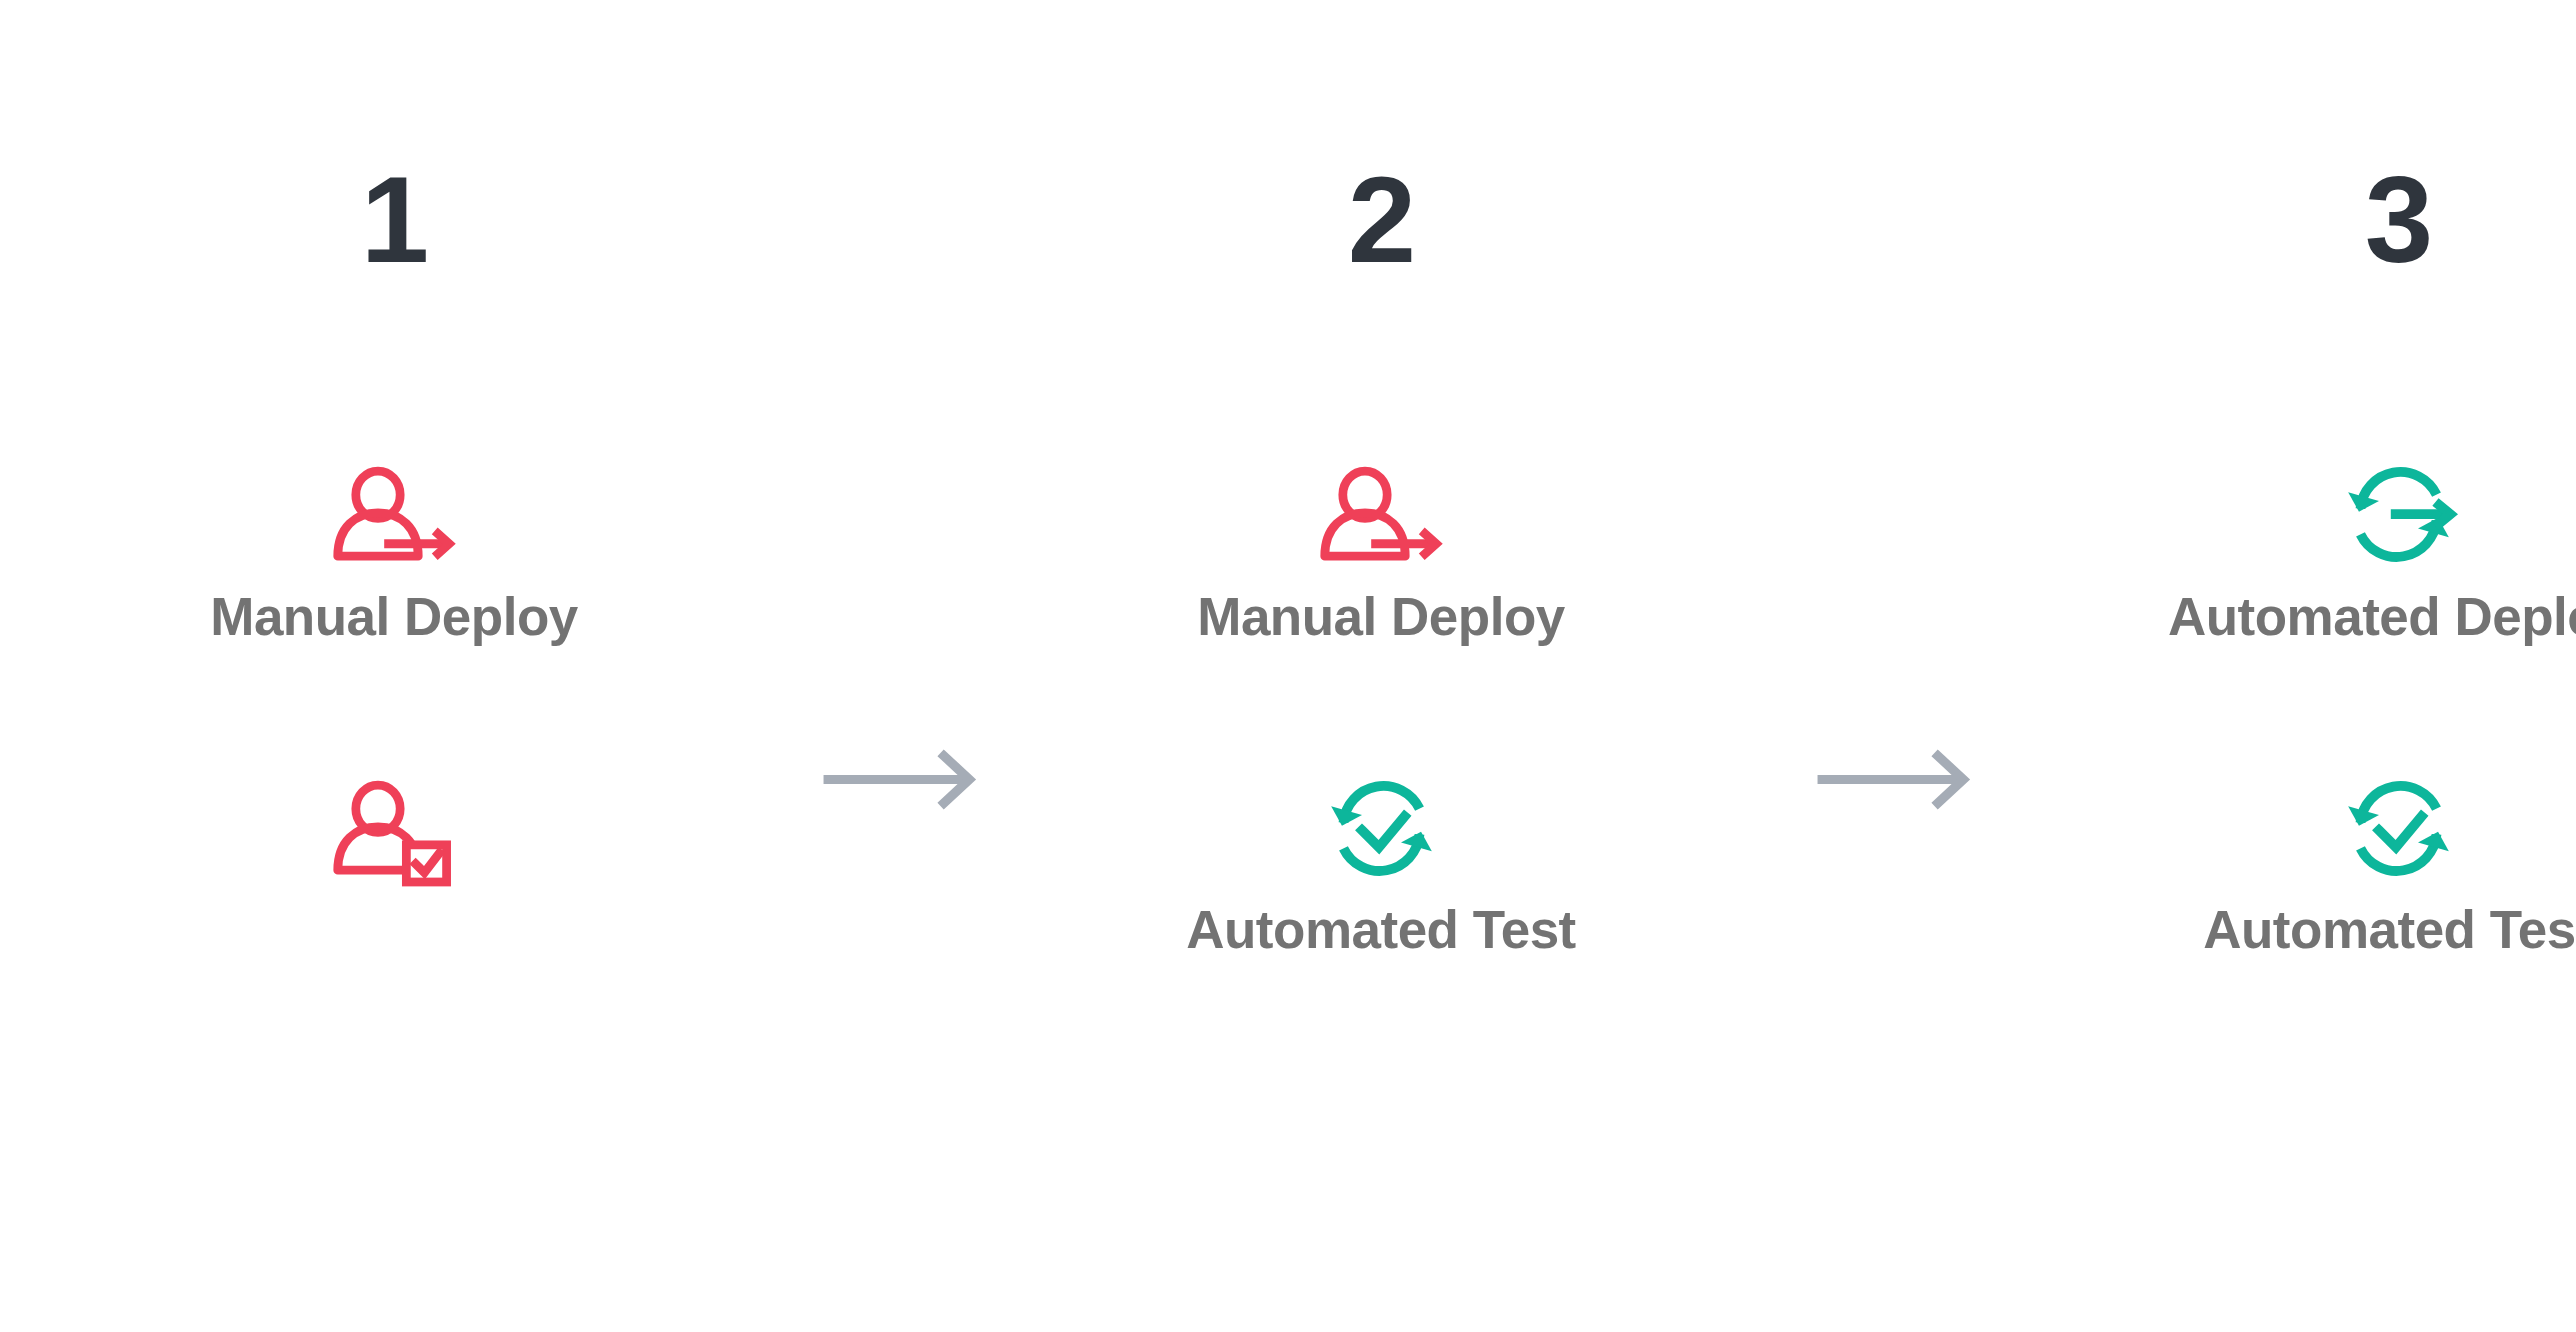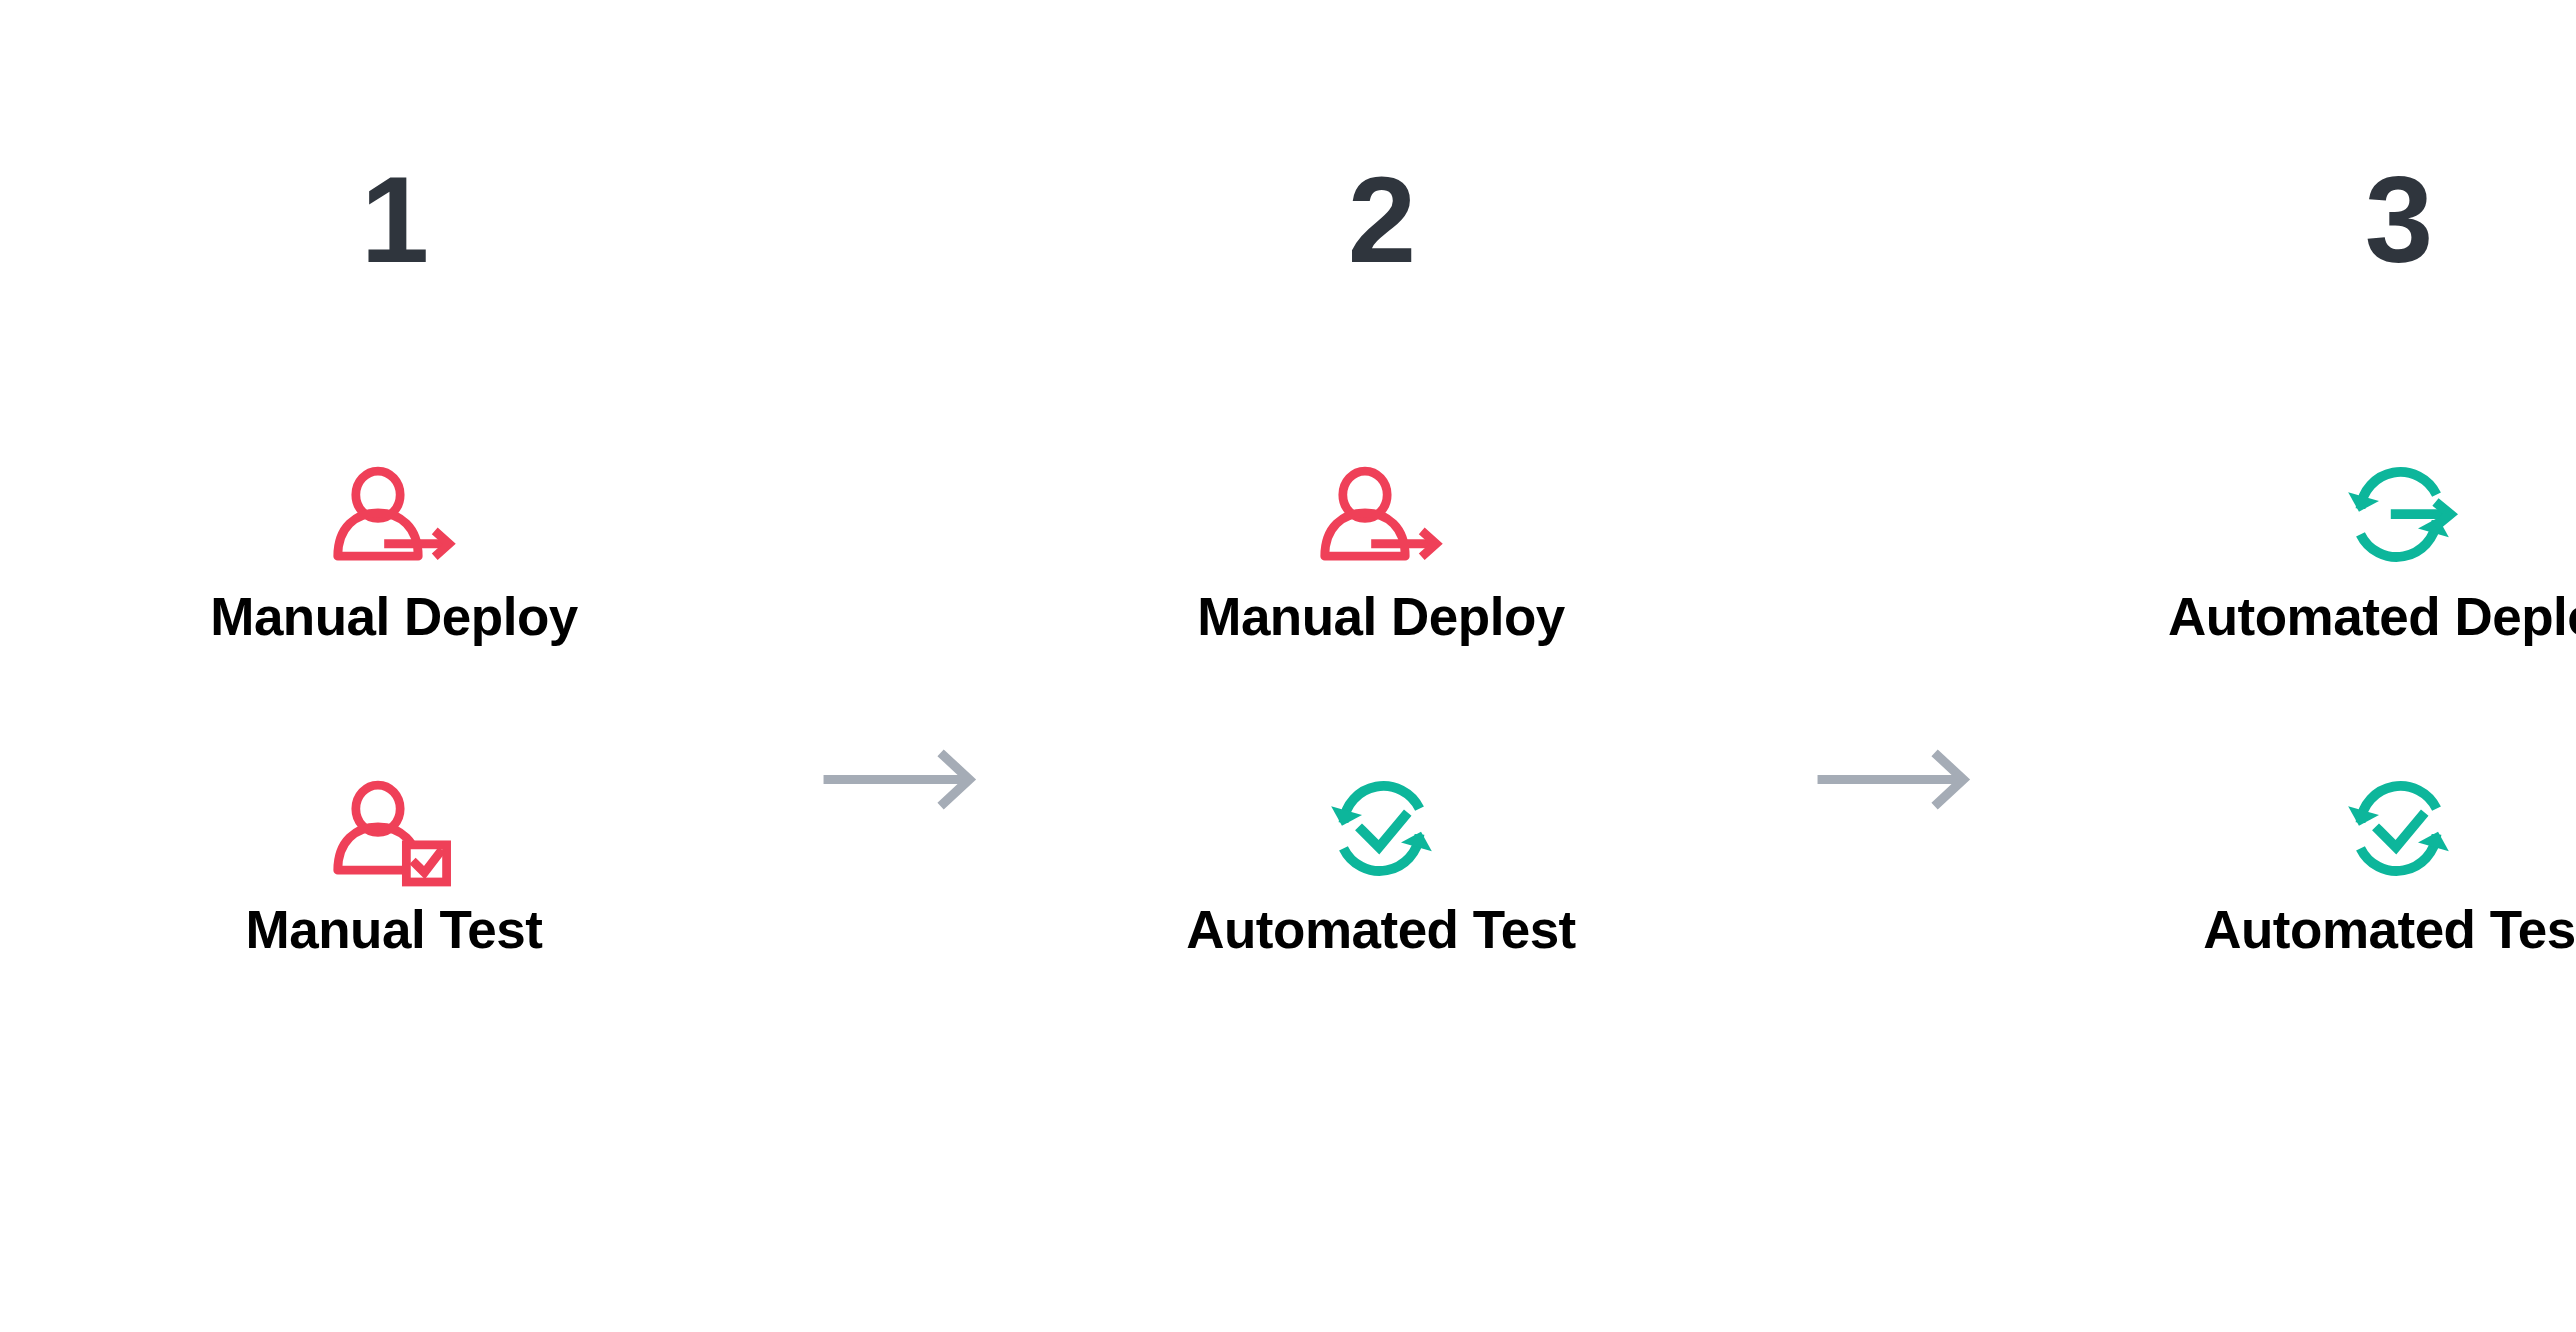--- a/index.html
+++ b/index.html
@@ -64,21 +64,21 @@
     display: flex;
     align-items: flex-end;
     justify-content: center;
   }
   .icon-box svg { display: block; overflow: visible; }
 
   .stage-label {
     margin-top: 19.6px;
     font-size: 53px;
     font-weight: 700;
-    color: #000000;
+    color: #737373;
     white-space: nowrap;
     line-height: 1.08;
     letter-spacing: -0.5px;
   }
 
   
   .connector {
     position: absolute;
     top: 741px;
     width: 170px;
@@ -115,21 +115,20 @@
 
     <div class="stage-block">
       <div class="icon-box">
         <svg width="129" height="98" viewBox="0 0 250 190" fill="none">
           <ellipse cx="93" cy="48" rx="43" ry="46" stroke="#EF4058" stroke-width="17"></ellipse>
           <path d="M15 167 C15 111 50 83 93 83 C136 83 171 111 171 167 Z" stroke="#EF4058" stroke-width="17" stroke-linejoin="round" fill="none"></path>
           <rect x="148" y="118" width="78" height="72" stroke="#EF4058" stroke-width="17" fill="#ffffff"></rect>
           <path d="M166 155 L183 172 L212 134" stroke="#EF4058" stroke-width="17" stroke-linecap="square" stroke-linejoin="miter" fill="none"></path>
         </svg>
       </div>
-      <div class="stage-label">Manual Test</div>
     </div>
   </div>
 
   <div class="column col-2">
 
     <div class="step-number">2</div>
 
     <div class="spacer-under-number"></div>
 
     <div class="stage-block">

